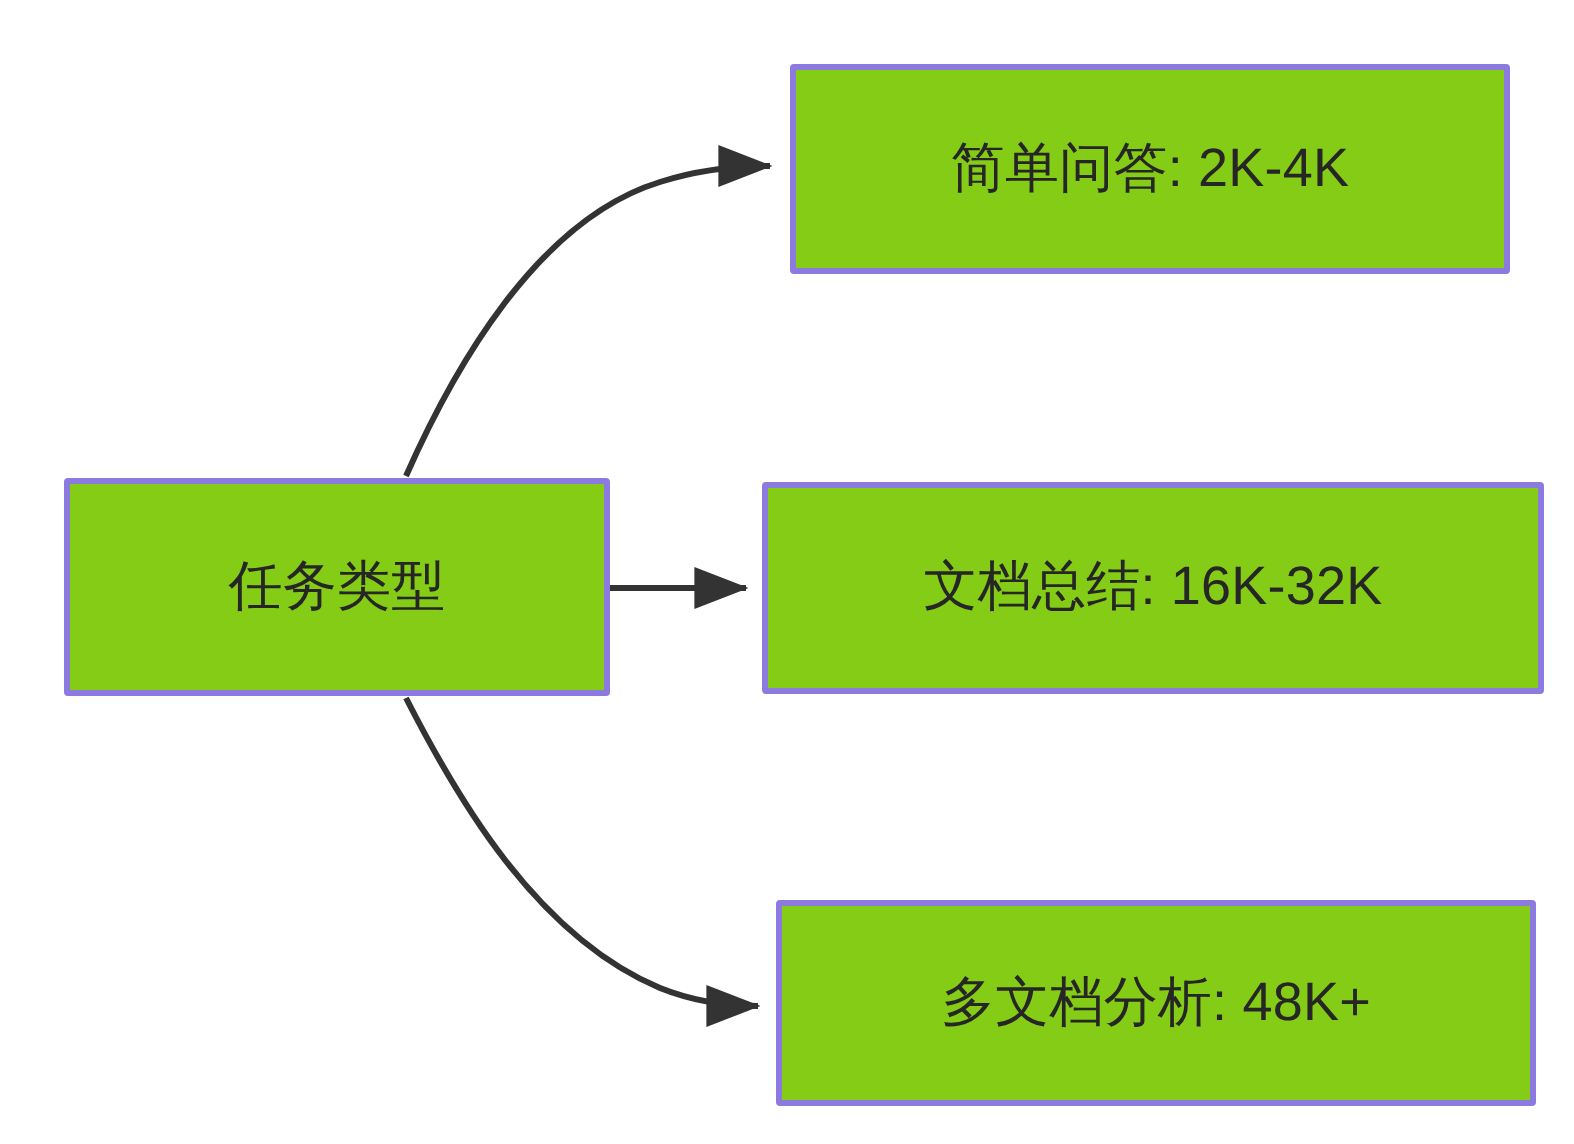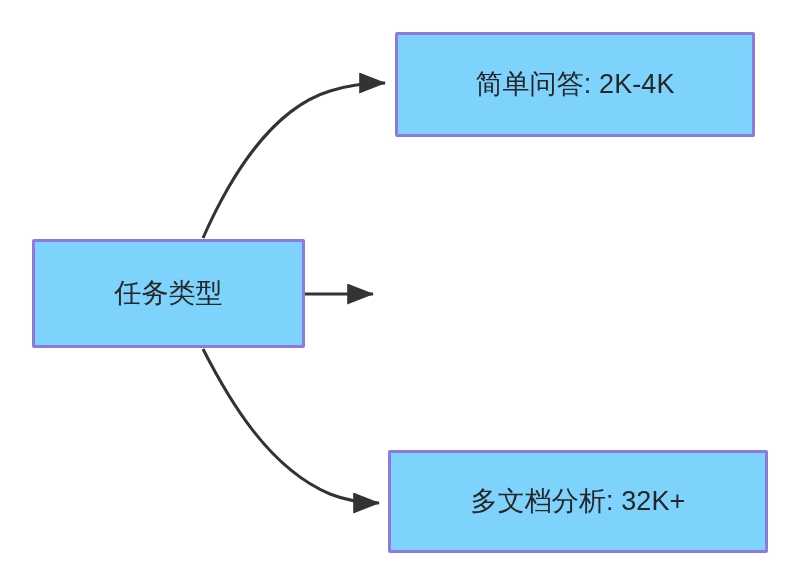--- a/index.html
+++ b/index.html
@@ -30,21 +30,21 @@
     left: 0;
     top: 0;
     width: 787px;
     height: 572px;
     pointer-events: none;
   }
 
   .node {
     position: absolute;
     box-sizing: border-box;
-    background: #7dd3fc;
+    background: #84cc16;
     border: 3px solid #8c7ae0;
     border-radius: 2px;
     display: flex;
     align-items: center;
     justify-content: center;
     text-align: center;
   }
 
   .node-label {
     color: #262626;
@@ -101,18 +101,21 @@
   </svg>
 
   <div class="node" id="node-root">
     <span class="node-label">任务类型</span>
   </div>
 
   <div class="node" id="node-simple-qa">
     <span class="node-label">简单问答: 2K-4K</span>
   </div>
 
+  <div class="node" id="node-doc-summary">
+    <span class="node-label">文档总结: 16K-32K</span>
+  </div>
 
   <div class="node" id="node-multidoc">
-    <span class="node-label">多文档分析: 32K+</span>
+    <span class="node-label">多文档分析: 48K+</span>
   </div>
 
 </div>
 
 </body></html>

